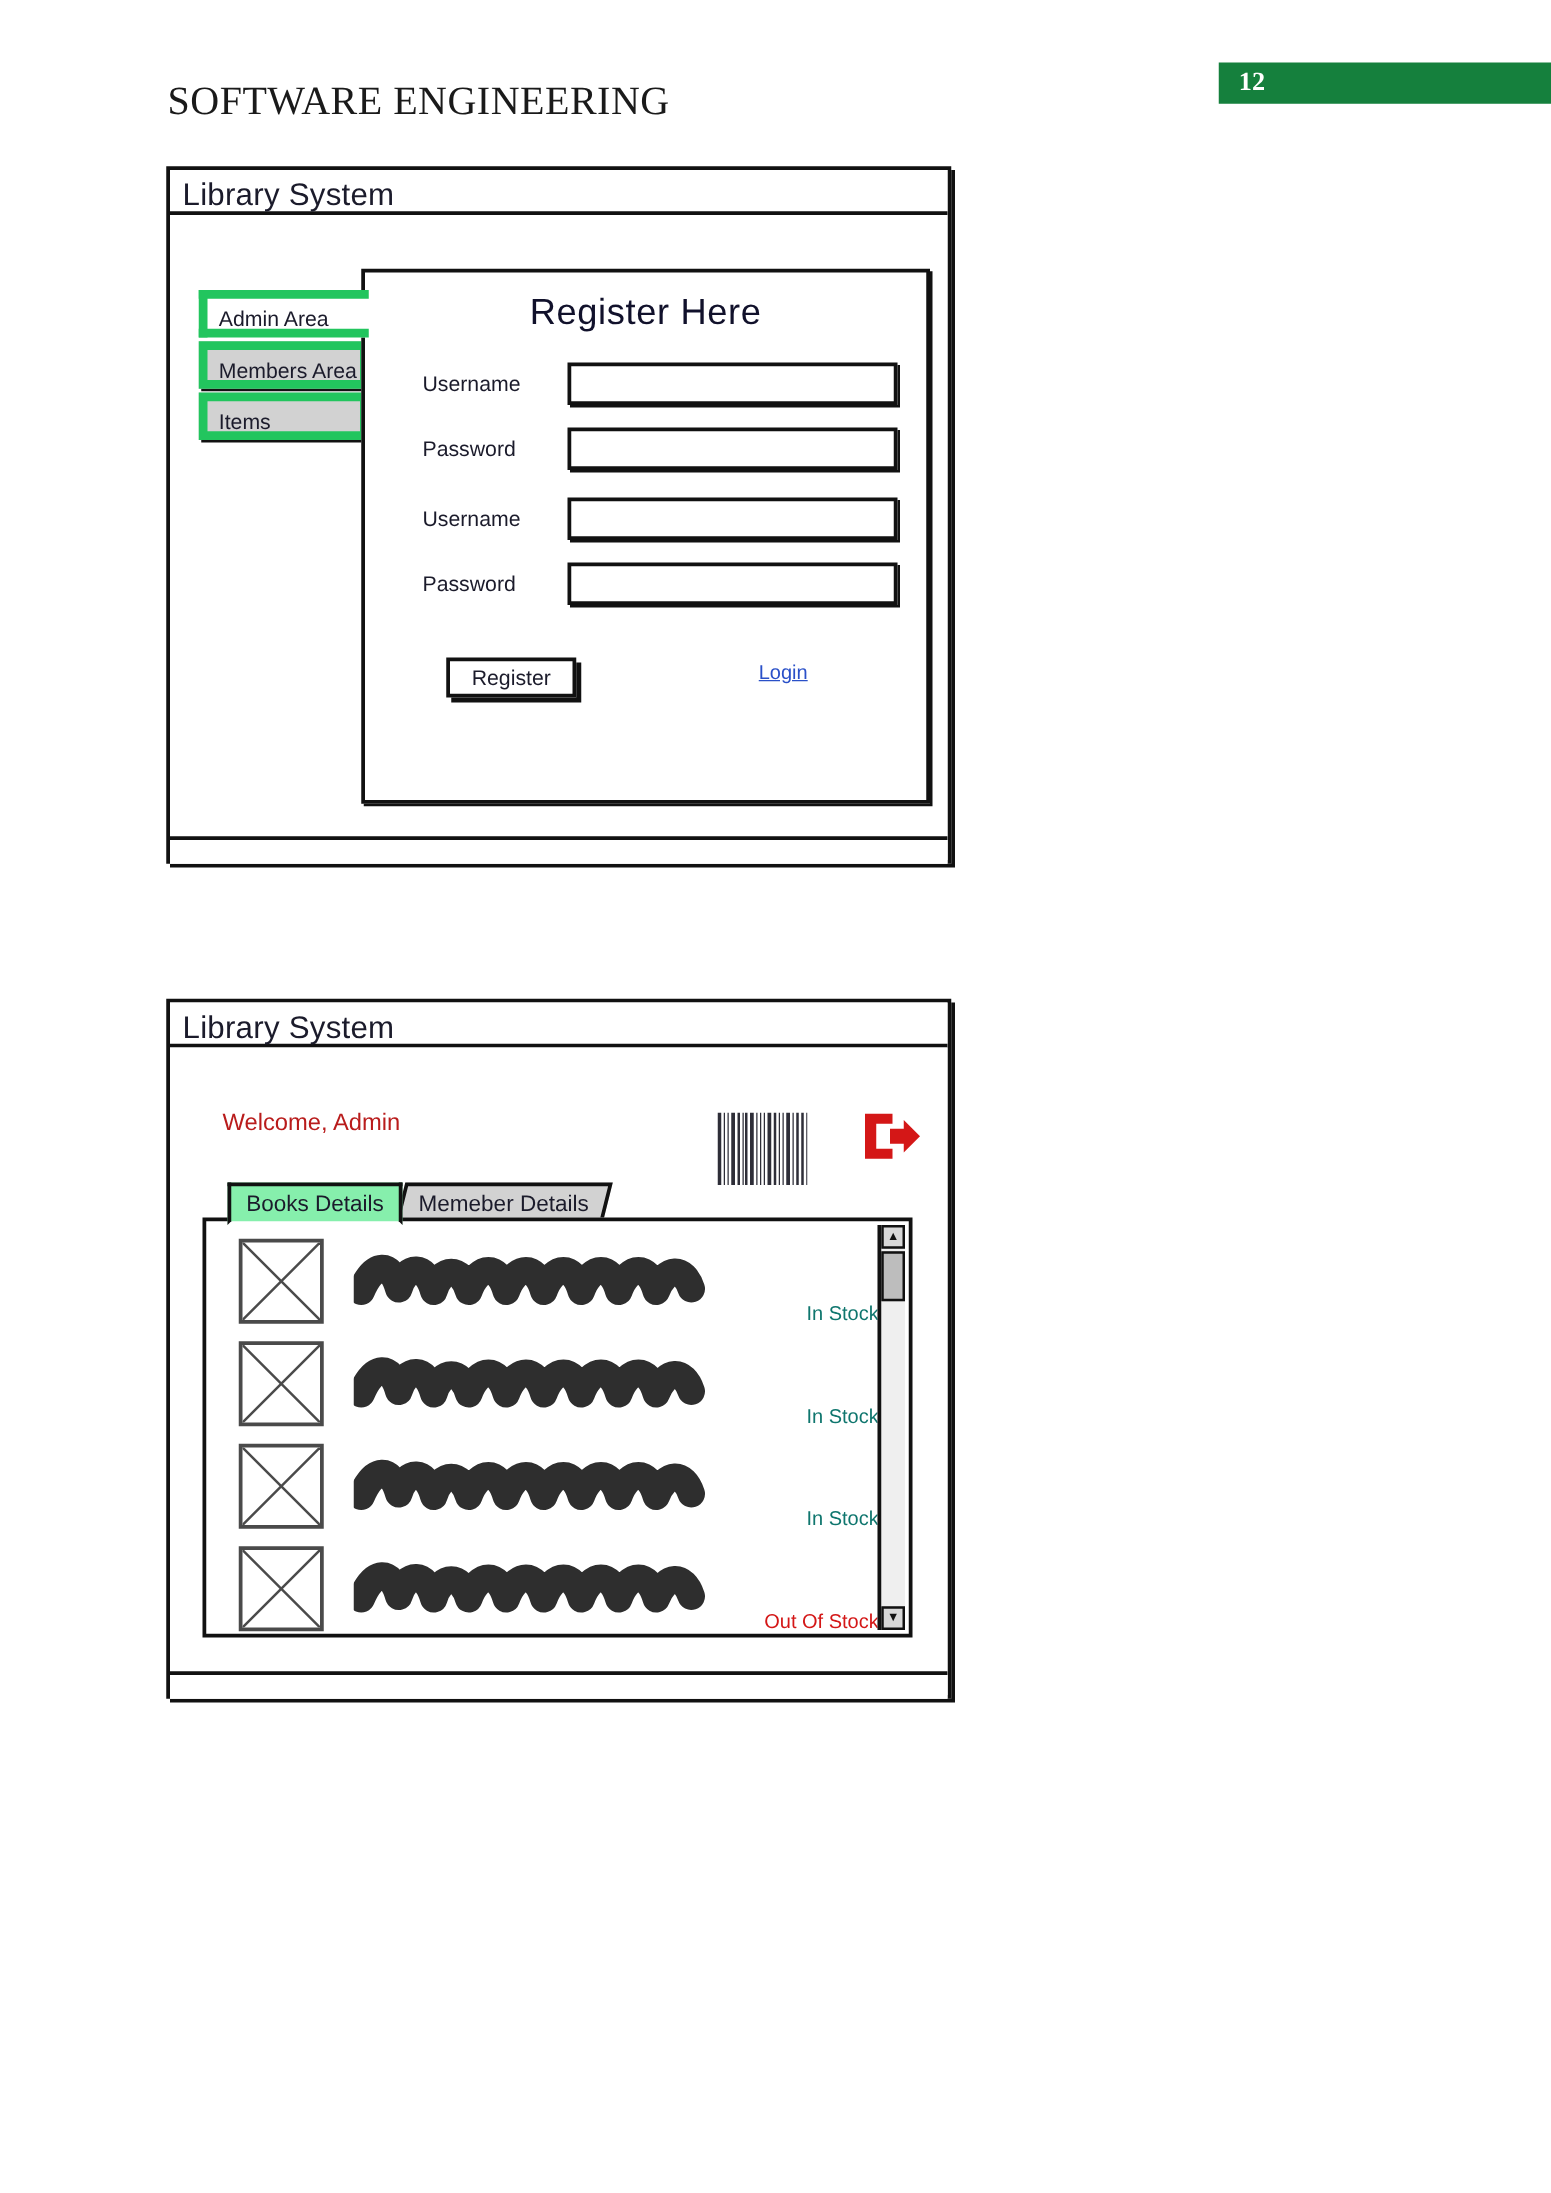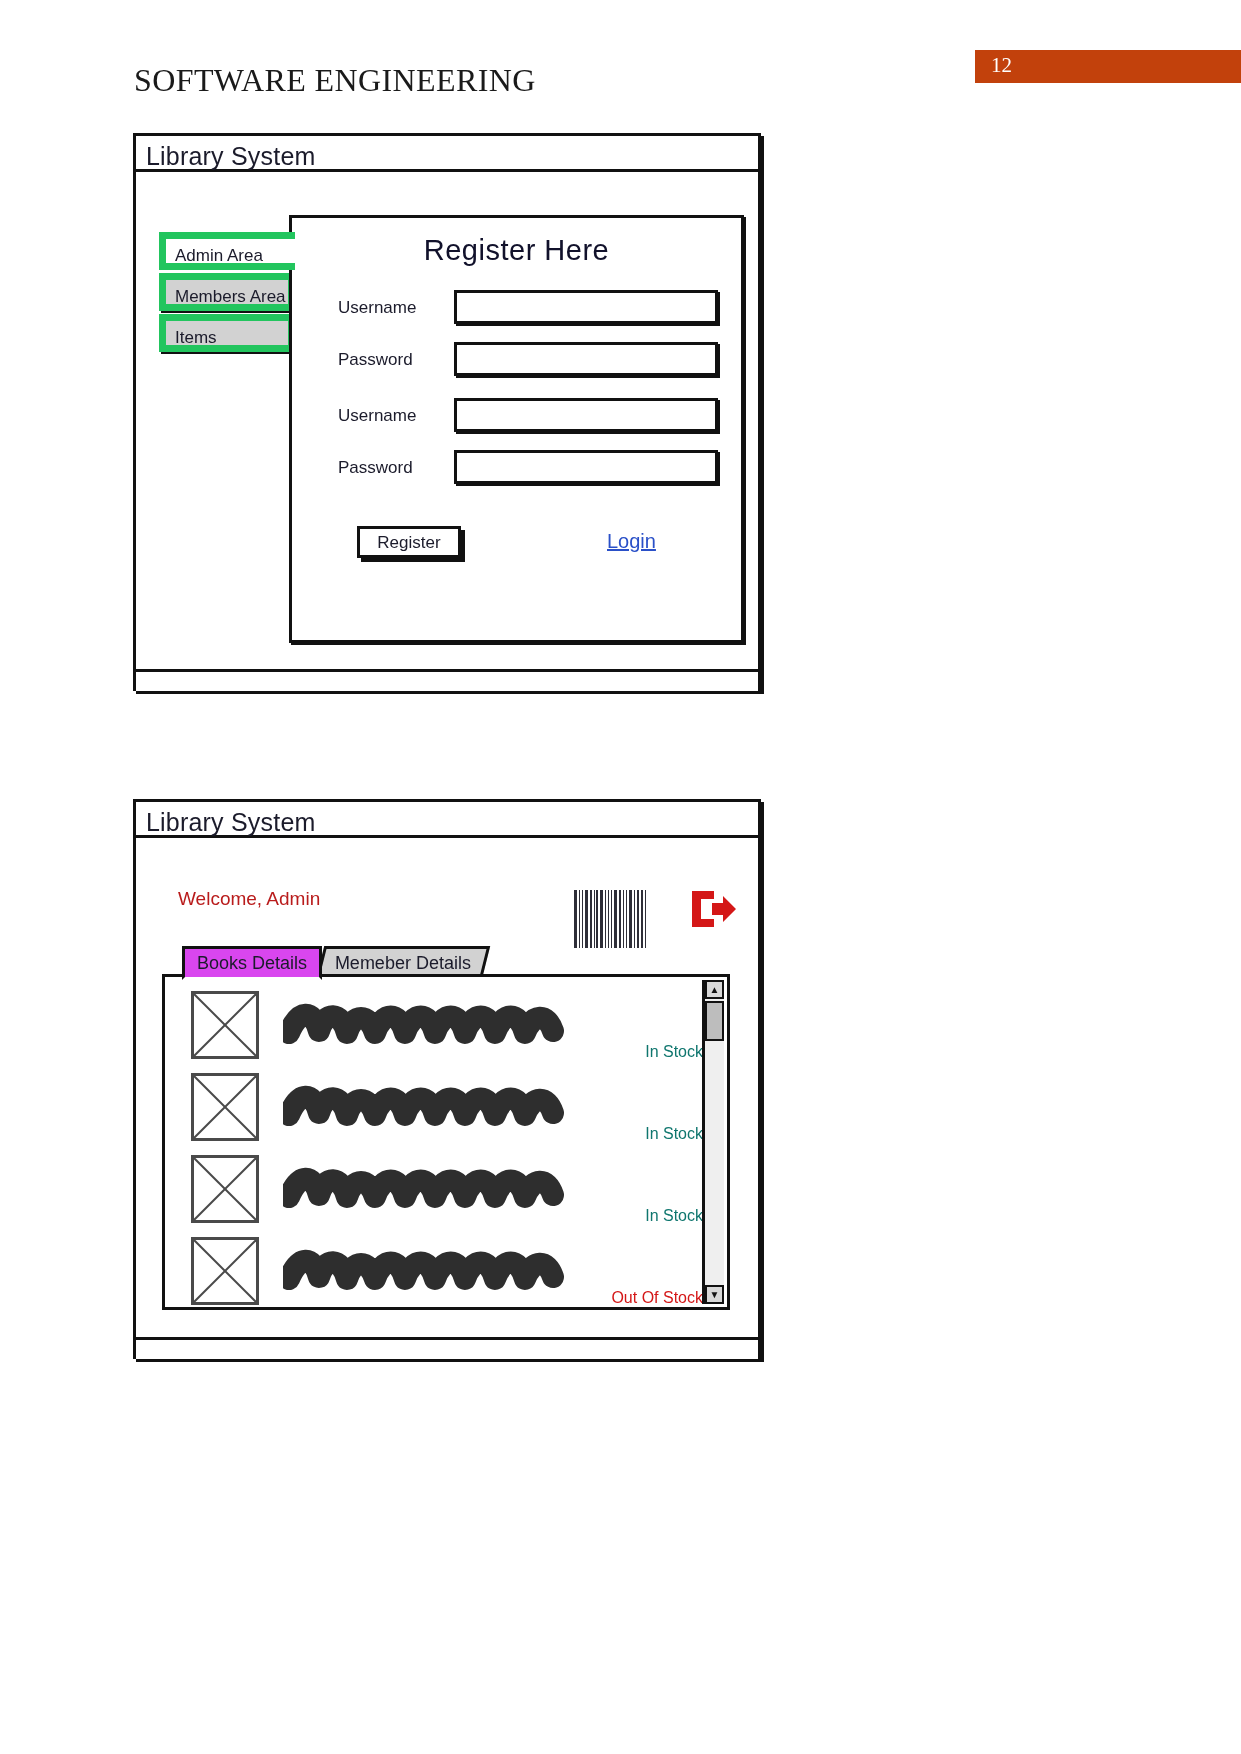--- a/index.html
+++ b/index.html
@@ -13,21 +13,22 @@
 
   
   .doc-header { position: absolute; left: 0; top: 0; width: 1241px; height: 120px; }
   .doc-title {
     position: absolute; left: 134px; top: 62px;
     font-family: "Liberation Serif", serif;
     font-size: 32px; letter-spacing: 0.4px; color: #1a1a1a; white-space: nowrap;
   }
   .page-badge {
     position: absolute; left: 975px; top: 50px; width: 266px; height: 33px;
-    background: #c2410c;
+    background: #15803d;
+    font-weight: bold;
   }
   .page-badge-num {
     position: absolute; left: 16px; top: 3px;
     font-family: "Liberation Serif", serif;
     font-size: 21px; color: #ffffff;
   }
 
   
   .wf {
     position: absolute;
@@ -100,21 +101,21 @@
     border: 3px solid #111;
     background: #fff;
     box-shadow: 4px 4px 0 #111;
   }
   .btn-register span {
     position: absolute; left: 0; right: 0; top: 4px;
     text-align: center; font-size: 17px; color: #1b1b2b;
   }
   .link-login {
     position: absolute; left: 315px; top: 312px;
-    font-size: 20px; color: #2a50c8;
+    font-size: 16px; color: #2a50c8;
     text-decoration: underline; cursor: pointer;
   }
 
   
   #win-dash { left: 133px; top: 799px; width: 628px; height: 560px; }
   #win-dash .wf-body { height: 521px; }
 
   .welcome {
     position: absolute; left: 42px; top: 50px;
     font-size: 19px; color: #b91c1c;
@@ -129,21 +130,21 @@
 
   .tabbar { position: absolute; left: 46px; top: 108px; height: 34px; }
   .tab {
     position: relative; float: left; height: 34px;
     border: 3px solid #111;
     padding: 0 12px;
     background: #d2d2d2;
     font-size: 18px; color: #1b1b2b; line-height: 29px;
     white-space: nowrap;
   }
-  .tab.active { background: #d946ef; border-bottom-color: #fff; z-index: 4; }
+  .tab.active { background: #86efac; border-bottom-color: #fff; z-index: 4; }
   .tab.skew { transform: skewX(-14deg); margin-left: -2px; }
   .tab.skew > span { display: block; transform: skewX(14deg); }
 
   .list-panel {
     position: absolute; left: 26px; top: 136px;
     width: 568px; height: 336px;
     border: 3px solid #111;
     background: #fff;
   }
   .book-row { position: absolute; left: 26px; width: 520px; height: 76px; }

